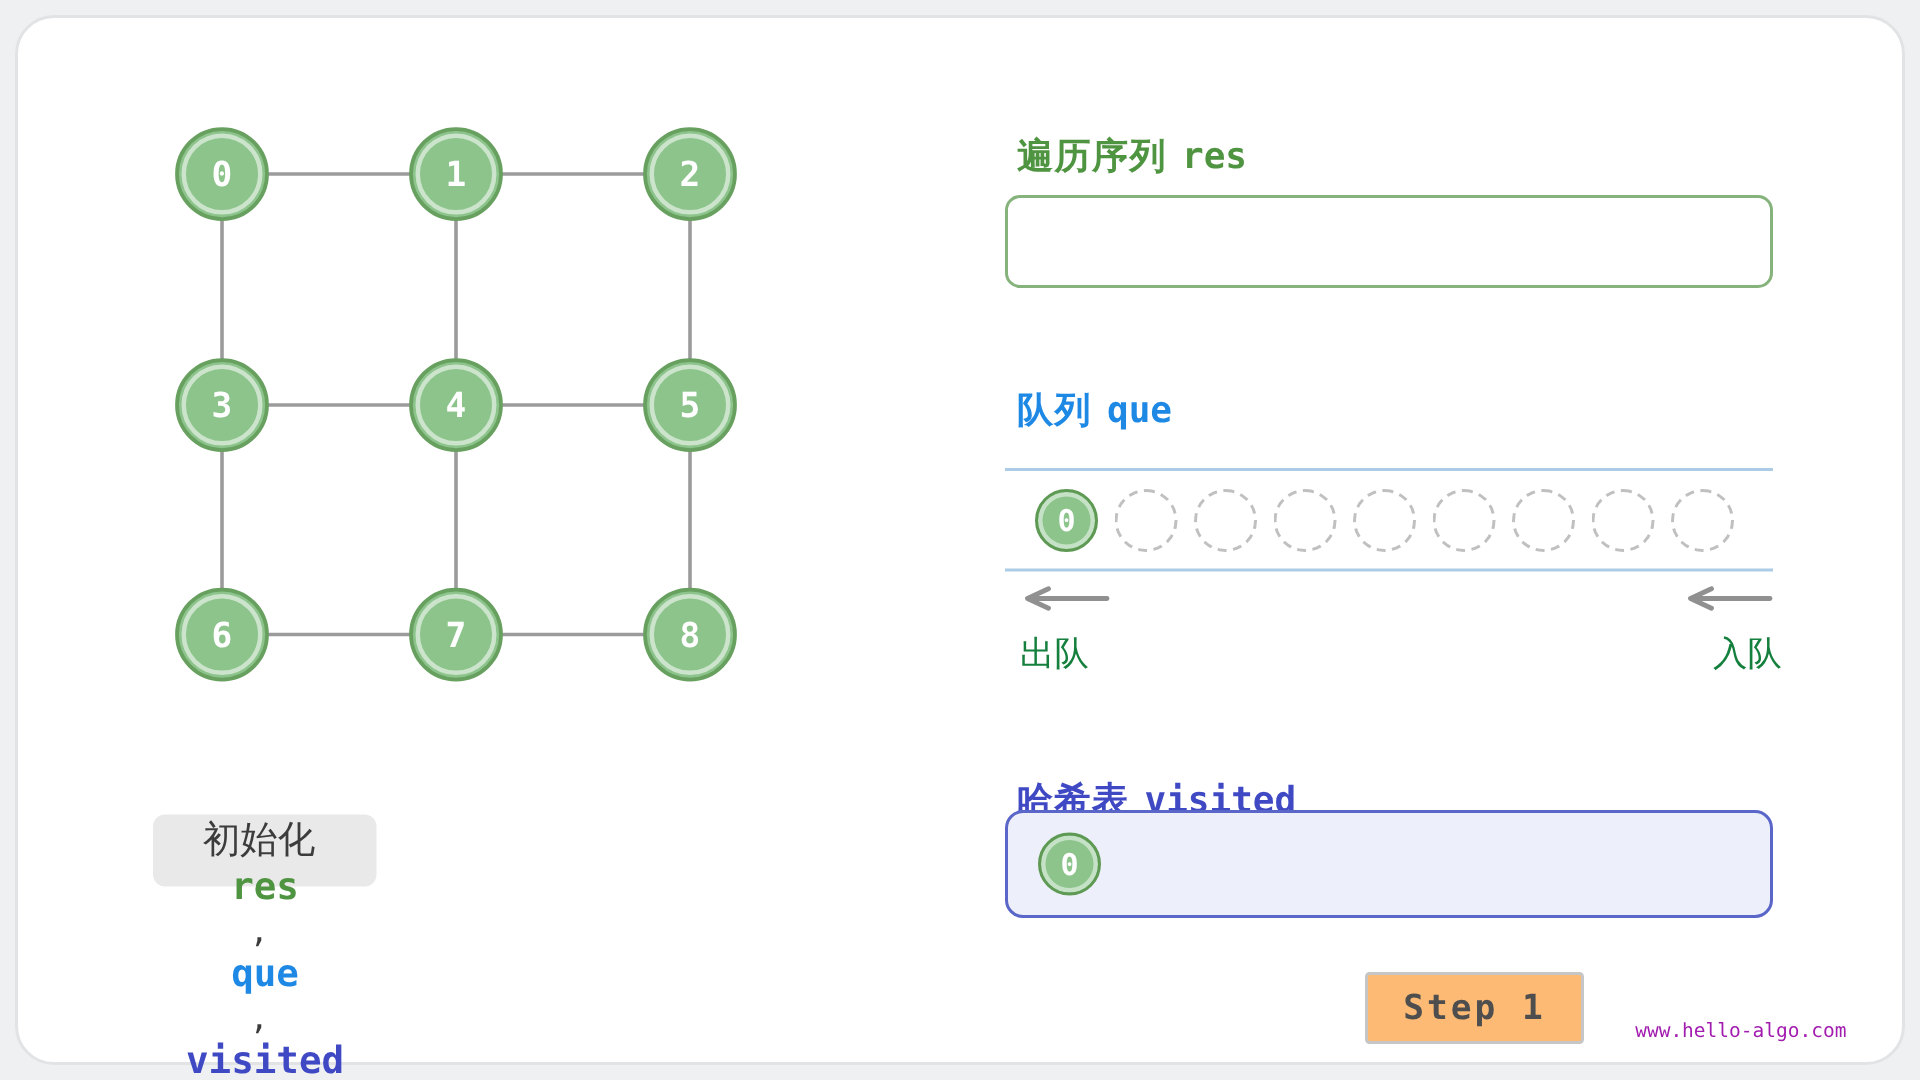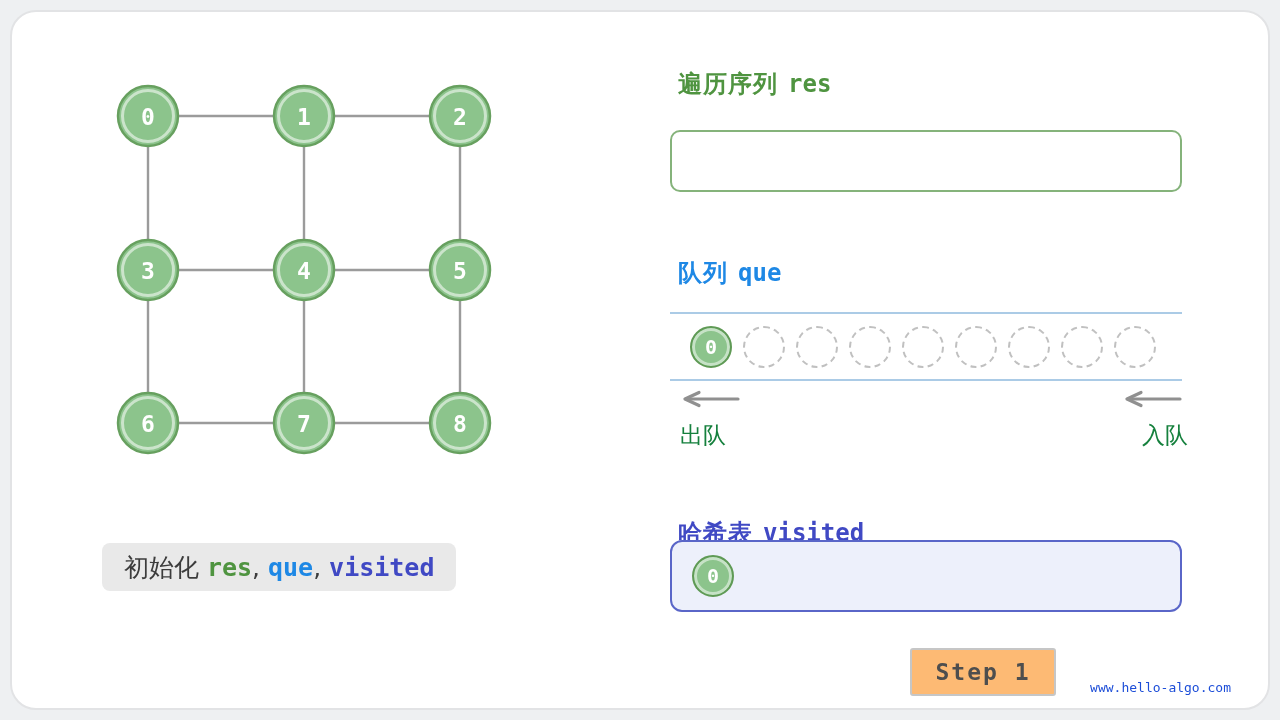--- a/index.html
+++ b/index.html
@@ -22,21 +22,21 @@
     box-sizing:border-box;
   }
   .graph-svg{position:absolute;left:0;top:0;}
   .edge{stroke:#9b9b9b;stroke-width:2.4;}
   .node-fill{fill:var(--node-fill);stroke:var(--node-stroke);stroke-width:2.5;}
   .node-ring{fill:none;stroke:rgba(255,255,255,.55);stroke-width:3;}
   .node-label{fill:#fff;font-family:"DejaVu Sans Mono","Liberation Mono",monospace;font-weight:bold;font-size:23px;}
 
   .sec-title{position:absolute;font-size:24px;font-weight:bold;letter-spacing:1px;}
   .sec-title .code{font-family:"DejaVu Sans Mono","Liberation Mono",monospace;margin-left:10px;letter-spacing:0;}
-  .t-res{left:666px;top:56px;color:var(--green);}
+  .t-res{left:666px;top:76px;color:var(--green);}
   .t-que{left:666px;top:245px;color:var(--blue);text-align:right;}
   .t-vis{left:666px;top:473px;color:var(--indigo);margin-top:32px;}
 
   .res-box{
     position:absolute;left:658px;top:118px;width:512px;height:62px;
     border:2px solid #85b37b;border-radius:10px;box-sizing:border-box;
     display:flex;align-items:center;gap:12px;padding-left:20px;
   }
   .queue-track{
     position:absolute;left:658px;top:300px;width:512px;height:69px;box-sizing:border-box;
@@ -66,40 +66,40 @@
   .visited-box{
     position:absolute;left:658px;top:528px;width:512px;height:72px;box-sizing:border-box;
     border:2.5px solid #5a66c8;border-radius:12px;background:#edf0fb;
     display:flex;align-items:center;gap:12px;padding-left:20px;
   }
 
   .caption{
     position:absolute;left:90px;top:531px;height:48px;
     background:#e9e9e9;border-radius:8px;
     display:flex;align-items:center;padding:0 22px;
-    font-size:25px;color:var(--ink);
+    font-size:25px;color:var(--ink);flex-direction:column;
   }
   .caption span{white-space:pre;}
   .caption .code{font-family:"DejaVu Sans Mono","Liberation Mono",monospace;font-weight:bold;}
   .seg-plain{color:var(--ink);}
   .seg-green{color:var(--green);}
   .seg-blue{color:var(--blue);}
   .seg-indigo{color:var(--indigo);}
 
   .step{
     position:absolute;left:898px;top:636px;width:146px;height:48px;box-sizing:border-box;
     border:2px solid #c6c6c6;background:#fdba74;border-radius:3px;
     color:#4e4e4e;font-family:"DejaVu Sans Mono","Liberation Mono",monospace;
     font-weight:bold;font-size:23px;letter-spacing:2px;
     display:flex;align-items:center;justify-content:center;
   }
   .watermark{
     position:absolute;right:37px;top:668px;
     font-family:"DejaVu Sans Mono","Liberation Mono",monospace;
-    font-size:13px;color:#1d4ed8;
+    font-size:13px;color:#a21caf;
   }
 </style>
 </head>
 <body>
 
 <div class="card">
 
   <svg class="graph-svg" width="560" height="470" viewBox="0 0 560 470">
       <line x1="136" y1="104" x2="292" y2="104" class="edge"></line>
       <line x1="292" y1="104" x2="448" y2="104" class="edge"></line>

